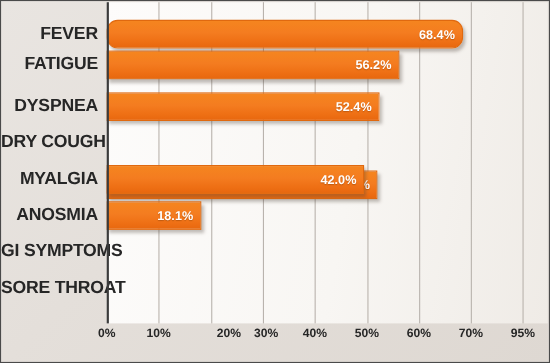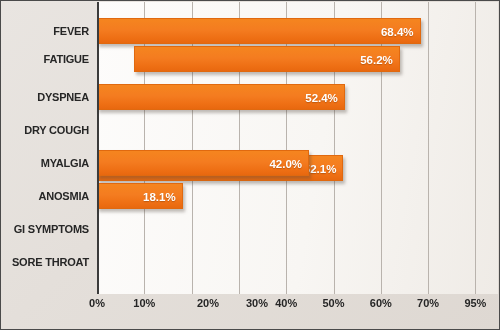--- a/index.html
+++ b/index.html
@@ -61,21 +61,21 @@
     height: 33px;
   }
   .cat-label {
     position: absolute;
     left: 0;
     width: 88px;
     top: 0;
     height: 26px;
     line-height: 26px;
     text-align: right;
-    font-size: 11px;
+    font-size: 16px;
     font-weight: bold;
     color: #262626;
     letter-spacing: -0.2px;
     white-space: nowrap;
   }
   .bar {
     position: absolute;
     left: 96px;
     top: 0;
     height: 26px;
@@ -131,45 +131,45 @@
         <div class="gridline" style="left: 236.5px;"></div>
         <div class="gridline" style="left: 283.8px;"></div>
         <div class="gridline" style="left: 331.1px;"></div>
         <div class="gridline" style="left: 378.4px;"></div>
       </div>
   </div>
 
   <div class="rows" id="rows">
       <div class="row" style="top: 17px;">
         <div class="cat-label">FEVER</div>
-        <div class="bar" style="width: 323.532px;">
+        <div class="bar" style="width: 323.532px; border-radius: 10px;">
           <span class="bar-value">68.4%</span>
         </div>
       </div>
       <div class="row" style="top: 45px;">
         <div class="cat-label">FATIGUE</div>
-        <div class="bar" style="width: 265.826px; margin-left: 37px;">
+        <div class="bar" style="width: 265.826px;">
           <span class="bar-value">56.2%</span>
         </div>
       </div>
       <div class="row" style="top: 83px;">
         <div class="cat-label">DYSPNEA</div>
         <div class="bar" style="width: 247.852px;">
           <span class="bar-value">52.4%</span>
         </div>
       </div>
       <div class="row" style="top: 116px;">
         <div class="cat-label">DRY COUGH</div>
         <div class="bar" style="width: 246.433px; margin-top: 38px;">
           <span class="bar-value">52.1%</span>
         </div>
       </div>
       <div class="row" style="top: 149px;">
         <div class="cat-label">MYALGIA</div>
-        <div class="bar" style="width: 212px;">
+        <div class="bar" style="width: 234px;">
           <span class="bar-value">42.0%</span>
         </div>
       </div>
       <div class="row" style="top: 182px;">
         <div class="cat-label">ANOSMIA</div>
         <div class="bar" style="width: 85.613px;">
           <span class="bar-value">18.1%</span>
         </div>
       </div>
       <div class="row" style="top: 215px;">
@@ -177,21 +177,21 @@
       </div>
       <div class="row" style="top: 248px;">
         <div class="cat-label">SORE THROAT</div>
       </div>
     </div>
 
   <div class="xaxis" id="xaxis">
       <div class="xtick" style="left: 96px;">0%</div>
       <div class="xtick" style="left: 143.3px;">10%</div>
       <div class="xtick" style="left: 207px;">20%</div>
-      <div class="xtick" style="left: 256px;">30%</div>
+      <div class="xtick" style="left: 241px;">30%</div>
       <div class="xtick" style="left: 285.2px;">40%</div>
       <div class="xtick" style="left: 332.5px;">50%</div>
       <div class="xtick" style="left: 379.8px;">60%</div>
       <div class="xtick" style="left: 427.1px;">70%</div>
       <div class="xtick" style="left: 474.4px;">95%</div>
     </div>
 
 </div>
 
 </body></html>

